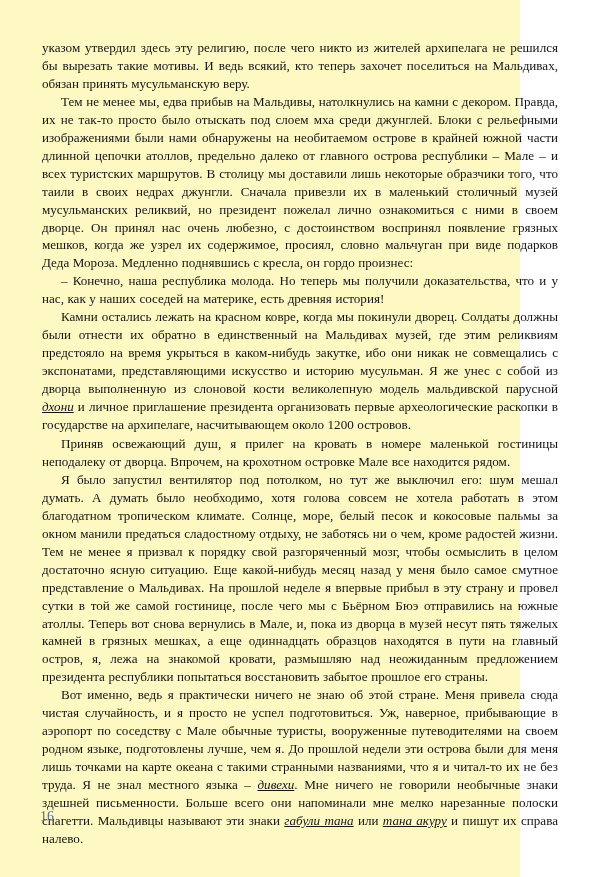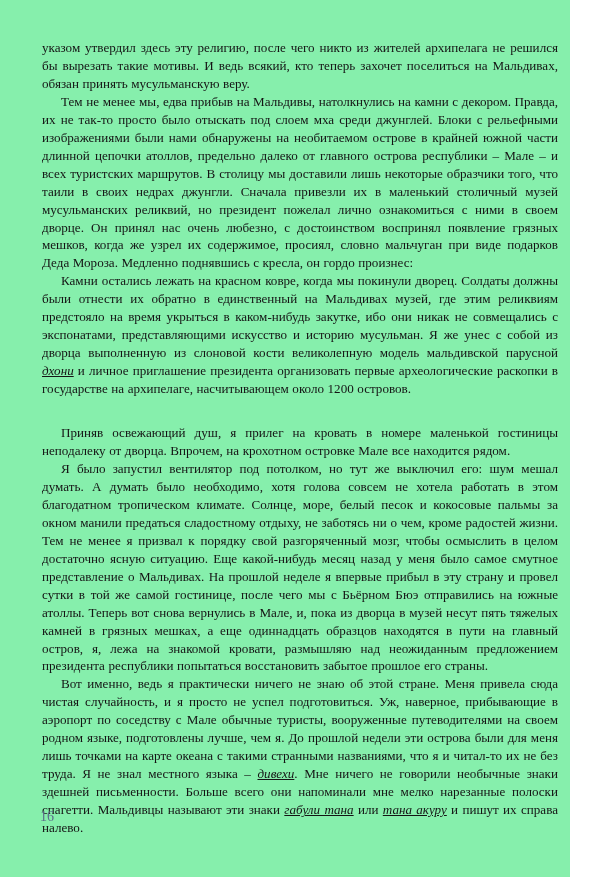--- a/index.html
+++ b/index.html
@@ -15,23 +15,23 @@
     overflow: hidden;
     font-family: "Liberation Serif", "DejaVu Serif", serif;
     color: #141414;
     -webkit-font-smoothing: antialiased;
   }
 
   .page {
     position: absolute;
     left: 0;
     top: 0;
-    width: 570px;
+    width: 520px;
     height: 877px;
-    background: #86efac;
+    background: #fef9c3;
   }
 
   
   .text-column {
     position: absolute;
     left: 42px;
     top: 39px;
     width: 516px;
   }
 
@@ -46,21 +46,21 @@
     word-spacing: 0.02em;
   }
 
   
   .para.continued {
     text-indent: 0;
   }
 
   
   .para.section-gap {
-    margin-top: 26px;
+    margin-top: 1px;
   }
 
   .italic {
     font-style: italic;
     text-decoration: underline;
   }
 
   .page-number {
     position: absolute;
     left: 40px;
@@ -75,20 +75,21 @@
 <body>
 
 <div class="page">
 
   <div class="text-column">
 
     <p class="para continued">указом утвердил здесь эту религию, после чего никто из жителей архипелага не решился бы вырезать такие мотивы. И ведь всякий, кто теперь захочет поселиться на Мальдивах, обязан принять мусульманскую веру.</p>
 
     <p class="para">Тем не менее мы, едва прибыв на Мальдивы, натолкнулись на камни с декором. Правда, их не так-то просто было отыскать под слоем мха среди джунглей. Блоки с рельефными изображениями были нами обнаружены на необитаемом острове в крайней южной части длинной цепочки атоллов, предельно далеко от главного острова республики – Мале – и всех туристских маршрутов. В столицу мы доставили лишь некоторые образчики того, что таили в своих недрах джунгли. Сначала привезли их в маленький столичный музей мусульманских реликвий, но президент пожелал лично ознакомиться с ними в своем дворце. Он принял нас очень любезно, с достоинством воспринял появление грязных мешков, когда же узрел их содержимое, просиял, словно мальчуган при виде подарков Деда Мороза. Медленно поднявшись с кресла, он гордо произнес:</p>
 
+    <p class="para">– Конечно, наша республика молода. Но теперь мы получили доказательства, что и у нас, как у наших соседей на материке, есть древняя история!</p>
 
     <p class="para">
       <span>Камни остались лежать на красном ковре, когда мы покинули дворец. Солдаты должны были отнести их обратно в единственный на Мальдивах музей, где этим реликвиям предстояло на время укрыться в каком-нибудь закутке, ибо они никак не совмещались с экспонатами, представляющими искусство и историю мусульман. Я же унес с собой из дворца выполненную из слоновой кости великолепную модель мальдивской парусной </span><span class="italic">дхони</span><span> и личное приглашение президента организовать первые археологические раскопки в государстве на архипелаге, насчитывающем около 1200 островов.</span>
     </p>
 
     <p class="para section-gap">Приняв освежающий душ, я прилег на кровать в номере маленькой гостиницы неподалеку от дворца. Впрочем, на крохотном островке Мале все находится рядом.</p>
 
     <p class="para">Я было запустил вентилятор под потолком, но тут же выключил его: шум мешал думать. А думать было необходимо, хотя голова совсем не хотела работать в этом благодатном тропическом климате. Солнце, море, белый песок и кокосовые пальмы за окном манили предаться сладостному отдыху, не заботясь ни о чем, кроме радостей жизни. Тем не менее я призвал к порядку свой разгоряченный мозг, чтобы осмыслить в целом достаточно ясную ситуацию. Еще какой-нибудь месяц назад у меня было самое смутное представление о Мальдивах. На прошлой неделе я впервые прибыл в эту страну и провел сутки в той же самой гостинице, после чего мы с Бьёрном Бюэ отправились на южные атоллы. Теперь вот снова вернулись в Мале, и, пока из дворца в музей несут пять тяжелых камней в грязных мешках, а еще одиннадцать образцов находятся в пути на главный остров, я, лежа на знакомой кровати, размышляю над неожиданным предложением президента республики попытаться восстановить забытое прошлое его страны.</p>
 
 

